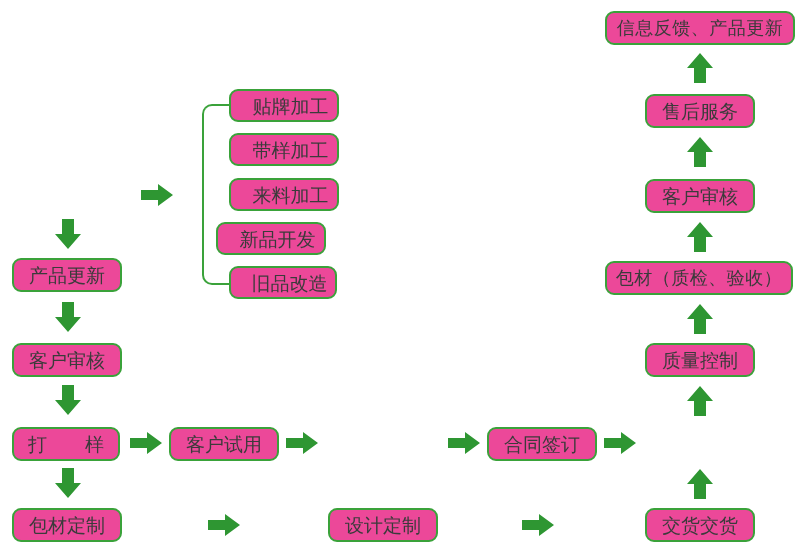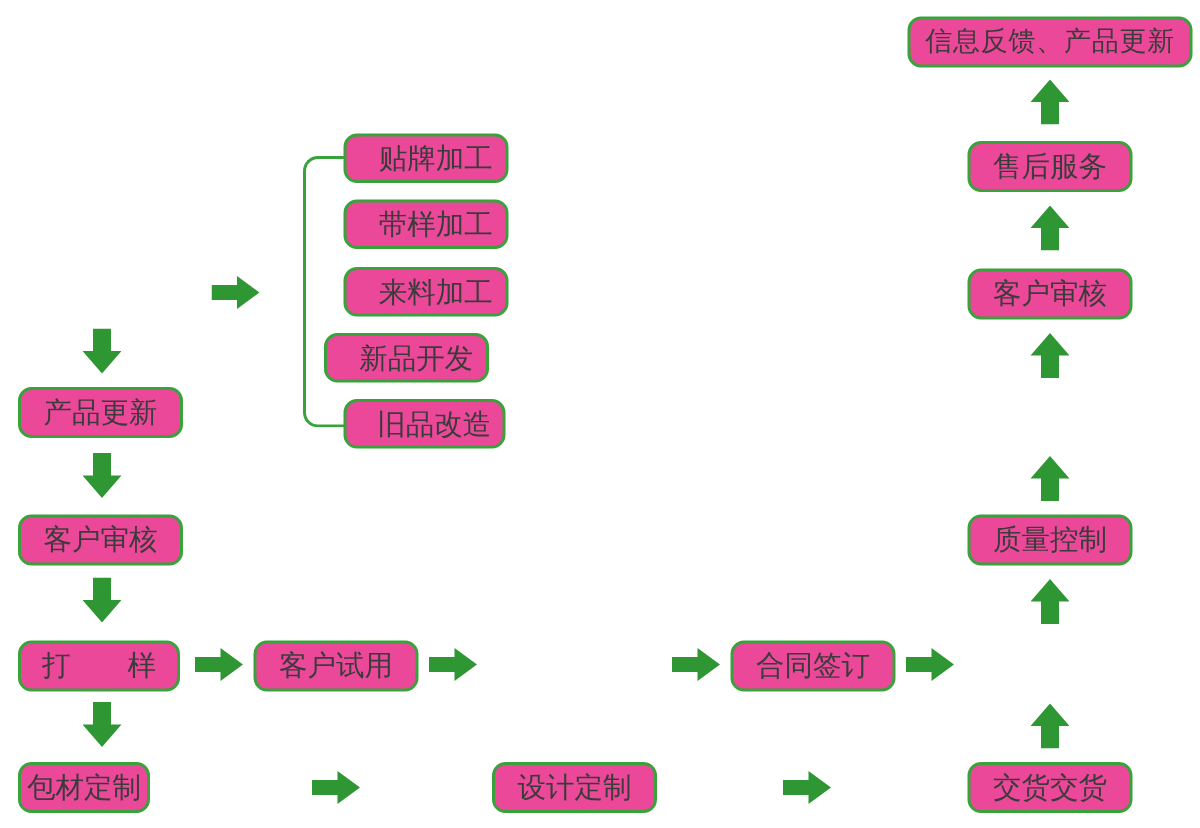--- a/index.html
+++ b/index.html
@@ -49,36 +49,37 @@
   }
 </style>
 </head>
 <body>
 
 <div class="canvas">
 
   <div class="box" style="left:12px;top:258px;width:110px">产品更新</div>
   <div class="box" style="left:12px;top:343px;width:110px">客户审核</div>
   <div class="box" style="left:12px;top:427px;width:108px">打　　样</div>
-  <div class="box" style="left:12px;top:508px;width:88px">包材定制</div>
+  <div class="box" style="left:12px;top:508px;width:110px">包材定制</div>
 
   <div class="bracket" style="left:202px;top:104px;width:28px;height:181px"></div>
   <div class="box small" style="left:229px;top:89px;width:110px">贴牌加工</div>
   <div class="box small" style="left:229px;top:133px;width:110px">带样加工</div>
   <div class="box small" style="left:229px;top:178px;width:110px">来料加工</div>
   <div class="box small" style="left:216px;top:222px;width:110px">新品开发</div>
   <div class="box small" style="left:229px;top:266px;width:108px">旧品改造</div>
 
   <div class="box" style="left:169px;top:427px;width:110px">客户试用</div>
   <div class="box" style="left:487px;top:427px;width:110px">合同签订</div>
 
   <div class="box" style="left:328px;top:508px;width:110px">设计定制</div>
   <div class="box" style="left:645px;top:508px;width:110px">交货交货</div>
 
   <div class="box" style="left:645px;top:343px;width:110px">质量控制</div>
+  <div class="box wide" style="left:605px;top:261px;width:188px">包材（质检、验收）</div>
   <div class="box" style="left:645px;top:179px;width:110px">客户审核</div>
   <div class="box" style="left:645px;top:94px;width:110px">售后服务</div>
   <div class="box wide" style="left:605px;top:11px;width:190px">信息反馈、产品更新</div>
 
   <svg class="arr" style="left:141px;top:184px" width="32" height="22" viewBox="0 0 32 22">
       <polygon points="0,6 17,6 17,0 32,11 17,22 17,16 0,16"></polygon>
     </svg>
   <svg class="arr" style="left:130px;top:432px" width="32" height="22" viewBox="0 0 32 22">
       <polygon points="0,6 17,6 17,0 32,11 17,22 17,16 0,16"></polygon>
     </svg>

